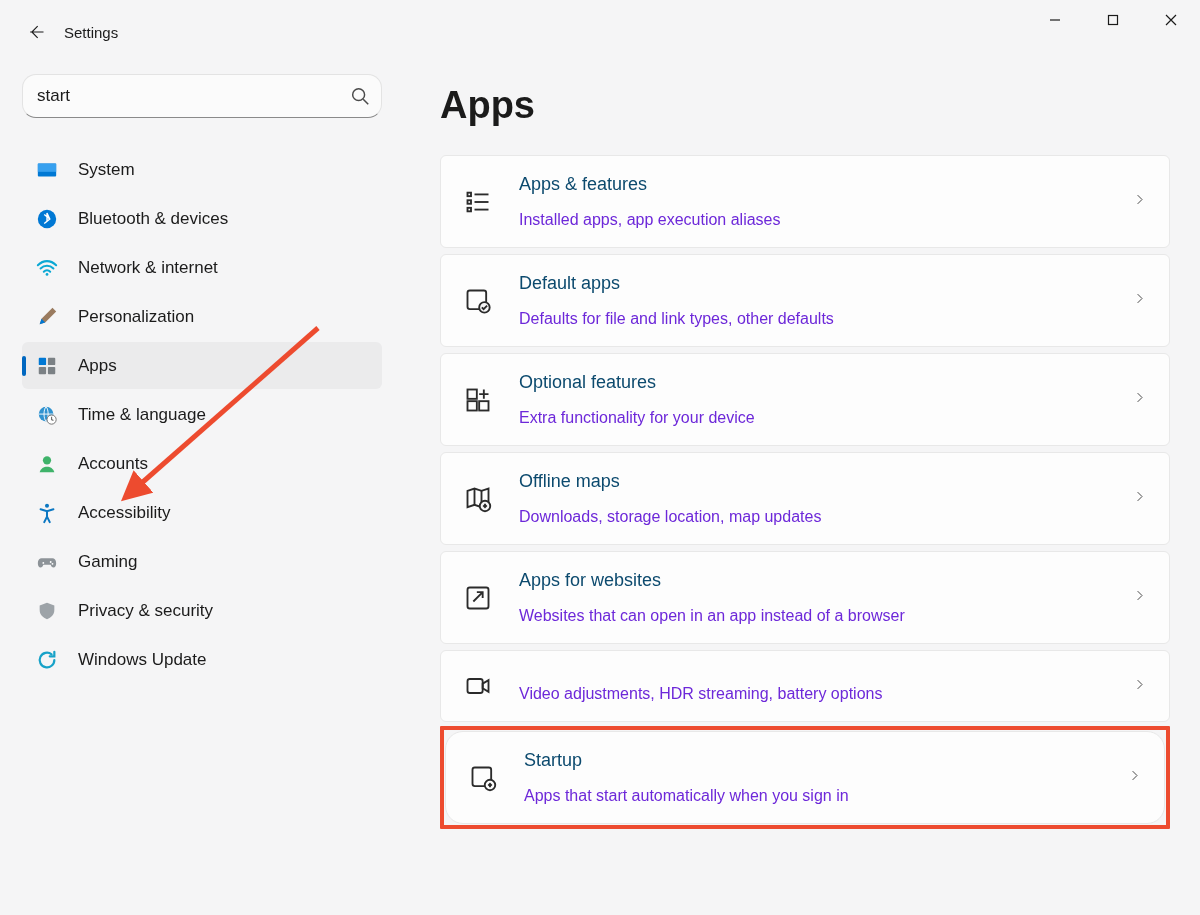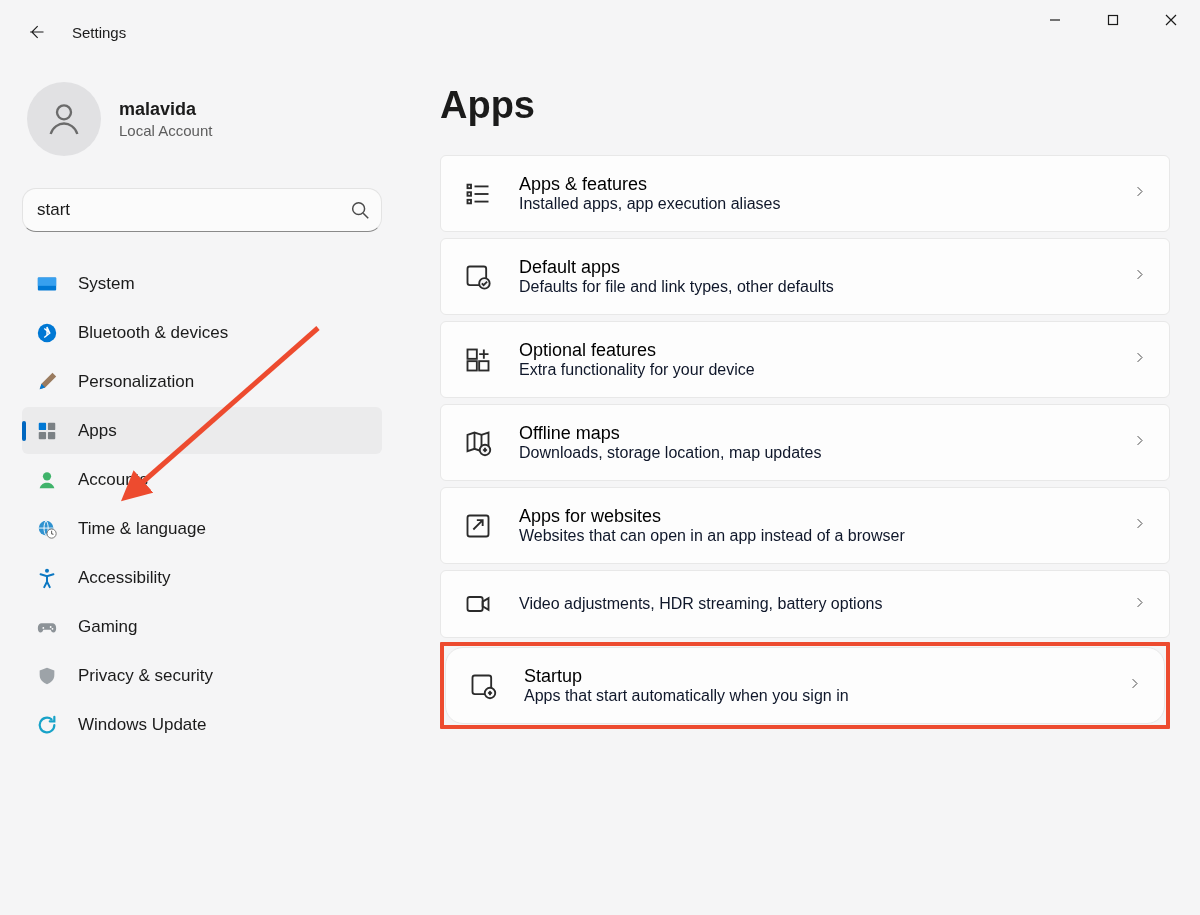--- a/index.html
+++ b/index.html
@@ -12,21 +12,21 @@
   }
 
   
   .titlebar {
     height: 64px;
     display: flex;
     align-items: center;
     justify-content: space-between;
     padding-left: 20px;
   }
-  .titlebar .left { display: flex; align-items: center; gap: 20px; }
+  .titlebar .left { display: flex; align-items: center; gap: 12px; }
   .back-btn { width: 32px; height: 32px; display:flex; align-items:center; justify-content:center; border-radius:6px; }
   .app-title { font-size: 15px; color:#1b1b1b; }
   .win-controls { display:flex; height:100%; }
   .win-btn { width:58px; height:40px; display:flex; align-items:center; justify-content:center; }
   .win-btn svg { width:12px; height:12px; }
 
   .layout { display:flex; height: calc(100% - 64px); }
 
   
   .sidebar { width: 390px; padding: 10px 10px 0 22px; display:flex; flex-direction:column; gap:6px; }
@@ -67,22 +67,22 @@
   .page-title { font-size:38px; font-weight:600; margin-bottom:28px; margin-top:10px; }
 
   .card {
     background:#fdfdfd; border:1px solid #e8e8e8; border-radius:6px;
     display:flex; align-items:center; padding: 18px 22px; gap:26px; margin-bottom:6px;
     cursor:pointer; position:relative;
   }
   .card-icon { width:30px; height:30px; display:flex; align-items:center; justify-content:center; flex:0 0 30px;}
   .card-icon svg { width:28px; height:28px; stroke:#2b2b2b; }
   .card-text { flex:1; }
-  .card-title { font-size:18px; font-weight:400; color:#000000; }
-  .card-sub   { font-size:16px; color:#0f172a; margin-top:0; }
+  .card-title { font-size:18px; font-weight:400; color:#0c4a6e; }
+  .card-sub   { font-size:16px; color:#6d28d9; margin-top:16px; }
   .card-chevron svg { width:15px; height:15px; }
 
   .highlight-box { border:4px solid #ed4b2f; border-radius:1px; padding:1px; margin-top:-2px;}
   .highlight-box .card { margin-bottom:0;border-radius:18px; }
 
   .arrow-overlay {
     position:absolute; pointer-events:none; z-index:50;
     left:118px; top:322px; width:210px; height:190px;
   }
 
@@ -115,32 +115,20 @@
           <path d="M1 1l10 10M11 1L1 11" stroke="#1b1b1b" stroke-width="1.2"></path>
         </svg>
     </div>
   </div>
 </div>
 
 <div class="layout">
 
   <div class="sidebar">
 
-    <div class="account">
-      <div class="avatar">
-        <svg viewBox="0 0 24 24" fill="none" stroke-width="1.4">
-          <circle cx="12" cy="8" r="4.2"></circle>
-          <path d="M4 21c1.2-4.2 5-6.3 8-6.3s6.8 2.1 8 6.3"></path>
-        </svg>
-      </div>
-      <div>
-        <div class="acct-name">malavida</div>
-        <div class="acct-sub">Local Account</div>
-      </div>
-    </div>
 
     <div class="search">
       <input type="text" placeholder="Find a setting" value="start" style="">
       <svg class="mag" viewBox="0 0 24 24" fill="none" stroke="#4a4a4a" stroke-width="1.6">
         <circle cx="10.5" cy="10.5" r="6.5"></circle>
         <line x1="15.5" y1="15.5" x2="21" y2="21"></line>
       </svg>
     </div>
 
     <div class="navlist">
@@ -158,20 +146,29 @@
       <div class="navitem">
         <div class="navicon">
           <svg viewBox="0 0 24 24">
               <circle cx="12" cy="12" r="10" fill="#0078d4"></circle>
               <path d="M9 7l6 5-3 2.5V5.5L15 12l-6 5" stroke="#fff" stroke-width="1.5" fill="none"></path>
             </svg>
         </div>
         <span>Bluetooth &amp; devices</span>
       </div>
 
+      <div class="navitem">
+        <div class="navicon">
+          <svg viewBox="0 0 24 24">
+              <path d="M2 9c6-6 14-6 20 0M5 12.5c4-4 10-4 14 0M8.5 16c2-2 5-2 7 0" stroke="#0ba8d4" stroke-width="2.2" fill="none" stroke-linecap="round"></path>
+              <circle cx="12" cy="19" r="1.5" fill="#0ba8d4"></circle>
+            </svg>
+        </div>
+        <span>Network &amp; internet</span>
+      </div>
 
       <div class="navitem">
         <div class="navicon">
           <svg viewBox="0 0 24 24">
               <path d="M4 20l2-6 12-12 4 4-12 12z" fill="#9a7b5f"></path>
               <path d="M4 20l2-6 4 4z" fill="#0078d4"></path>
             </svg>
         </div>
         <span>Personalization</span>
       </div>
@@ -184,37 +181,37 @@
               <rect x="3" y="13" width="8" height="8" rx="1" fill="#7b8185"></rect>
               <rect x="13" y="13" width="8" height="8" rx="1" fill="#7b8185"></rect>
             </svg>
         </div>
         <span>Apps</span>
       </div>
 
       <div class="navitem">
         <div class="navicon">
           <svg viewBox="0 0 24 24">
-              <circle cx="12" cy="8" r="4.5" fill="#3fb36a"></circle>
-              <path d="M4 21c1-4 4.5-6 8-6s7 2 8 6z" fill="#3fb36a"></path>
-            </svg>
-        </div>
-        <span>Accounts</span>
-      </div>
-
-      <div class="navitem">
-        <div class="navicon">
-          <svg viewBox="0 0 24 24">
               <circle cx="11" cy="11" r="8" fill="#2f92d0"></circle>
               <path d="M3 11h16M11 3c3 3 3 13 0 16M11 3c-3 3-3 13 0 16" stroke="#fff" stroke-width="1" fill="none"></path>
               <circle cx="17" cy="17" r="5" fill="#fff" stroke="#6b6b6b" stroke-width="1"></circle>
               <path d="M17 14v3l2 1" stroke="#6b6b6b" stroke-width="1.2" fill="none"></path>
             </svg>
         </div>
         <span>Time &amp; language</span>
+      </div>
+
+      <div class="navitem">
+        <div class="navicon">
+          <svg viewBox="0 0 24 24">
+              <circle cx="12" cy="8" r="4.5" fill="#3fb36a"></circle>
+              <path d="M4 21c1-4 4.5-6 8-6s7 2 8 6z" fill="#3fb36a"></path>
+            </svg>
+        </div>
+        <span>Accounts</span>
       </div>
 
       <div class="navitem">
         <div class="navicon">
           <svg viewBox="0 0 24 24">
               <circle cx="12" cy="4" r="2.2" fill="#0b77c2"></circle>
               <path d="M5 8l7 2 7-2M12 10v6l-3 6M12 16l3 6" stroke="#0b77c2" stroke-width="2.2" stroke-linecap="round" fill="none"></path>
             </svg>
         </div>
         <span>Accessibility</span>

